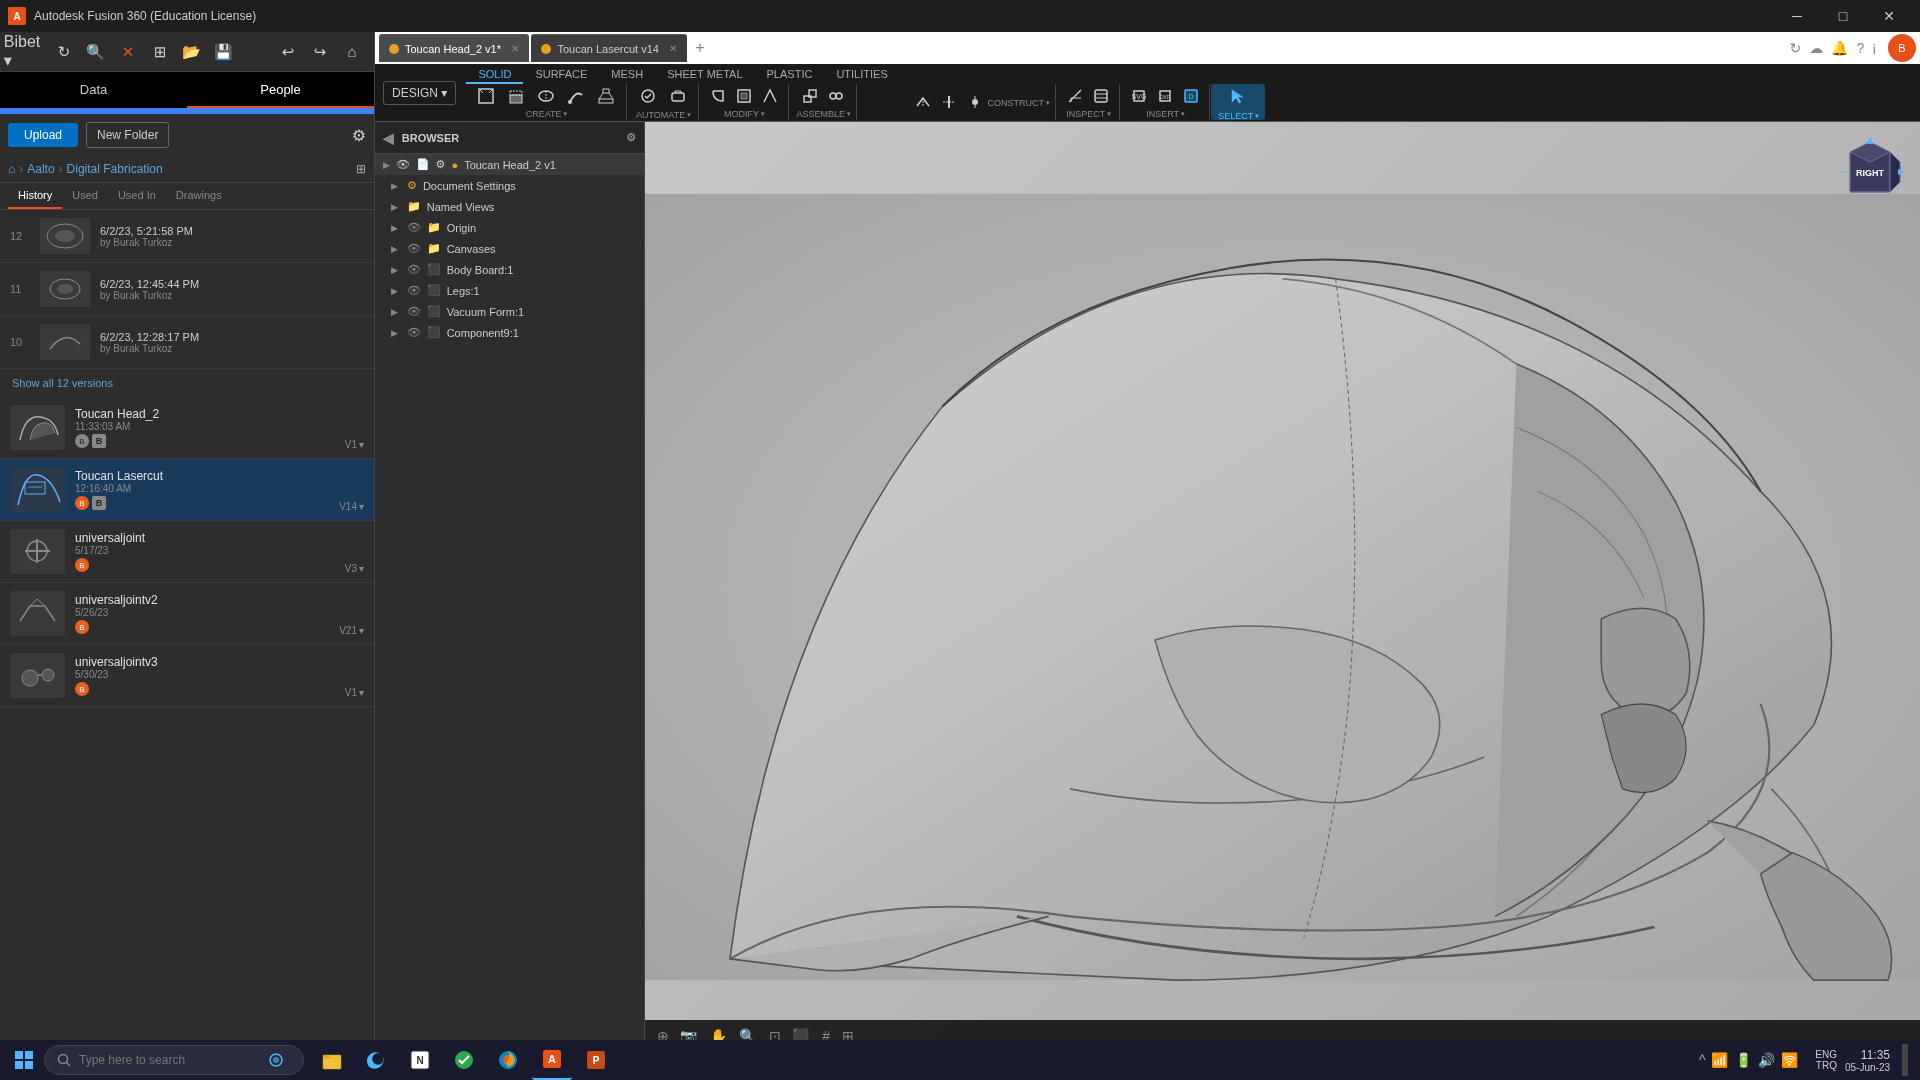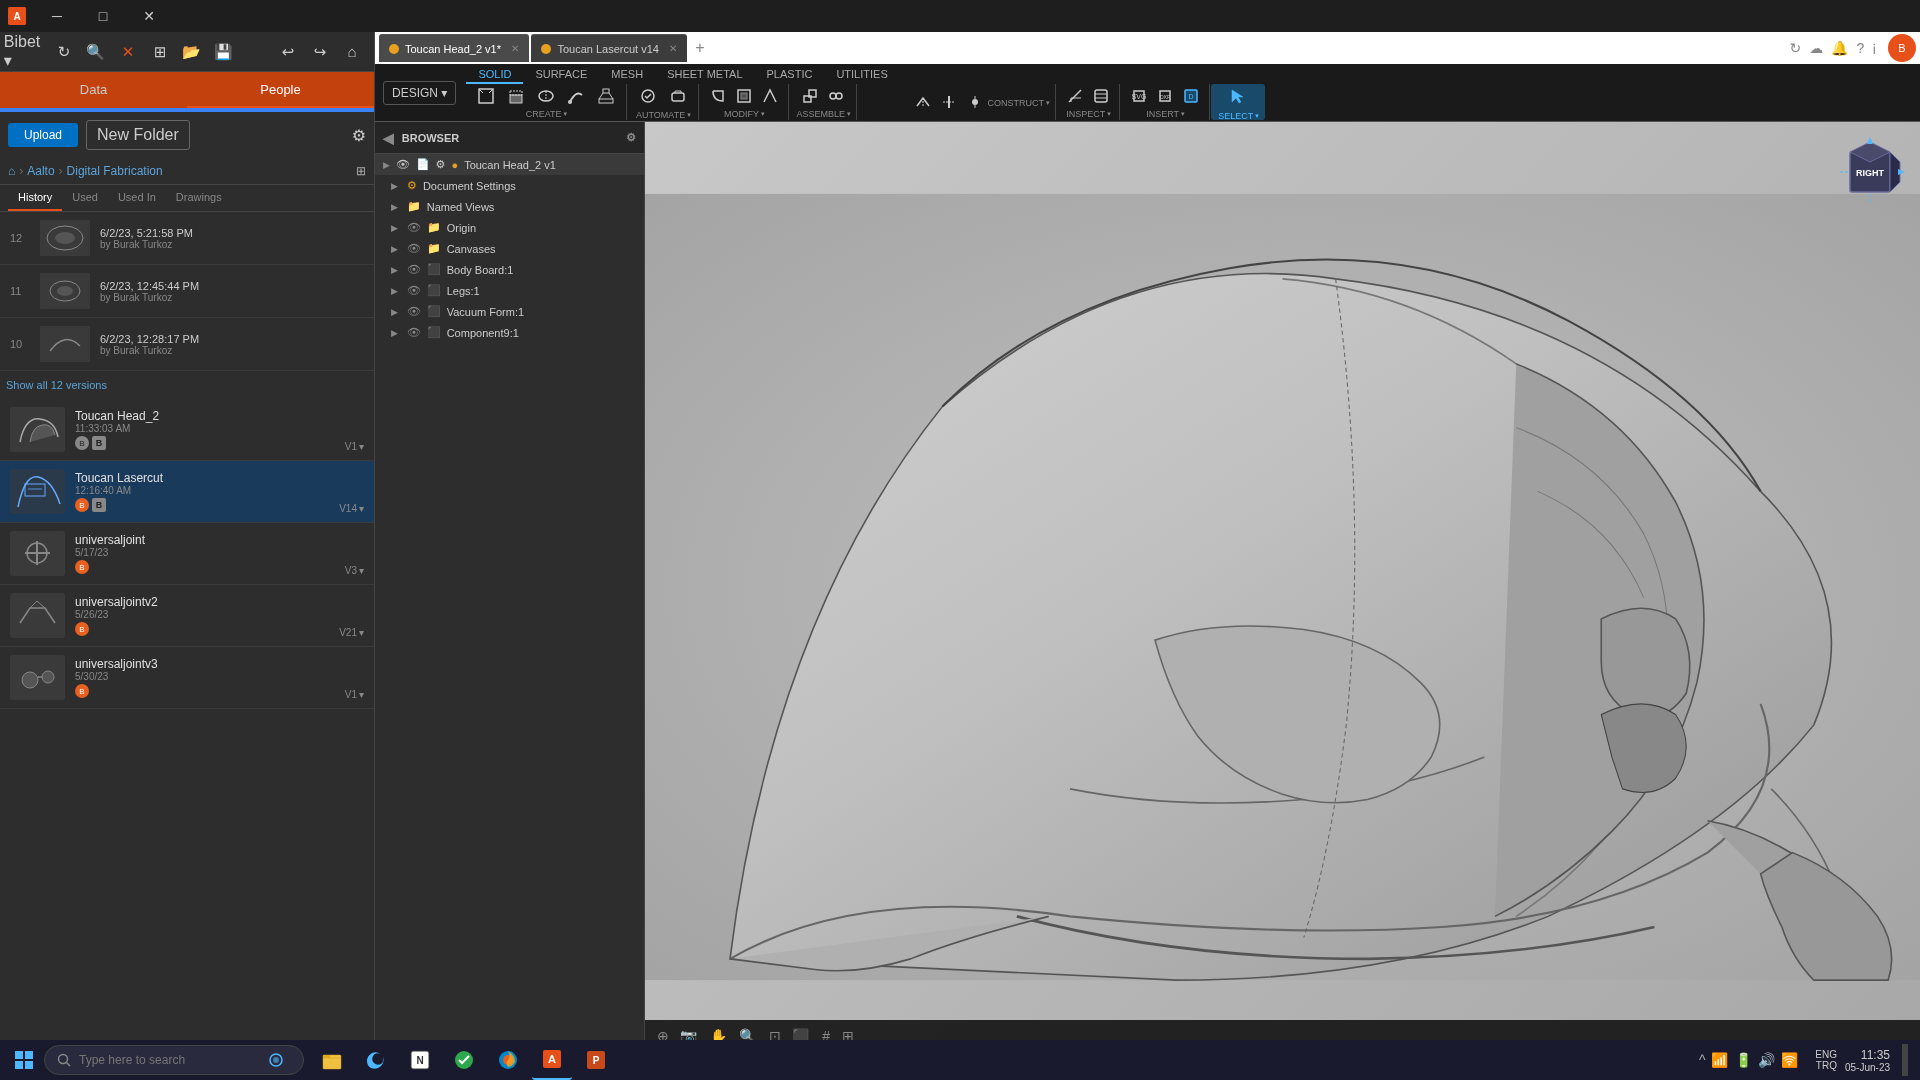--- a/index.html
+++ b/index.html
@@ -41,22 +41,22 @@
       align-items: center;
       padding: 0 8px;
       gap: 6px;
       border-bottom: 1px solid #444;
     }
     #left-toolbar .tool-btn { width: 28px; height: 28px; display: flex; align-items: center; justify-content: center; color: #ccc; cursor: pointer; font-size: 16px; border-radius: 3px; }
 
     
     #tab-row {
       display: flex;
-      background: #c2410c;
-      border-bottom: 4px solid #3b82f6;
+      background: #000000;
+      border-bottom: 6px solid #3b82f6;
     }
     .tab-btn {
       flex: 1;
       height: 36px;
       display: flex;
       align-items: center;
       justify-content: center;
       color: #ccc;
       cursor: pointer;
       font-size: 13px;
@@ -81,21 +81,21 @@
       cursor: pointer;
       font-size: 12px;
     }
     #new-folder-btn {
       background: transparent;
       color: #ccc;
       border: 1px solid #666;
       padding: 5px 10px;
       border-radius: 3px;
       cursor: pointer;
-      font-size: 16px;
+      font-size: 12px;
     }
     #settings-icon-btn { margin-left: auto; color: #ccc; cursor: pointer; font-size: 16px; }
 
     
     #breadcrumb {
       display: flex;
       align-items: center;
       padding: 6px 8px;
       gap: 4px;
       color: #aaa;
@@ -129,21 +129,21 @@
       padding: 8px 10px;
       border-bottom: 1px solid #3a3a3a;
       gap: 10px;
     }
     .version-num { color: #888; font-size: 11px; width: 20px; flex-shrink: 0; }
     .version-thumb { width: 50px; height: 36px; background: #444; border-radius: 2px; flex-shrink: 0; display: flex; align-items: center; justify-content: center; overflow: hidden; }
     .version-info { flex: 1; }
     .version-date { color: #ccc; font-size: 11px; }
     .version-author { color: #888; font-size: 10px; }
 
-    .show-all { padding: 8px 6px; color: #5ba3d9; font-size: 11px; cursor: pointer; }
+    .show-all { padding: 8px 12px; color: #5ba3d9; font-size: 11px; cursor: pointer; }
 
     
     .file-card {
       display: flex;
       align-items: center;
       padding: 8px 10px;
       border-bottom: 1px solid #3a3a3a;
       gap: 10px;
       cursor: pointer;
     }
@@ -416,20 +416,21 @@
 </head>
 <body>
 
 <div id="title-bar">
   <div class="app-icon">
     <svg width="18" height="18" viewBox="0 0 18 18">
         <rect width="18" height="18" fill="#e8501a" rx="2"></rect>
         <text x="9" y="13" text-anchor="middle" fill="white" font-size="10" font-weight="bold">A</text>
       </svg>
   </div>
+  <span class="title-text">Autodesk Fusion 360 (Education License)</span>
   <div class="win-controls">
     <div class="win-btn">─</div>
     <div class="win-btn">□</div>
     <div class="win-btn close">✕</div>
   </div>
 </div>
 
 <div id="main-layout">
 
   <div id="left-panel">

